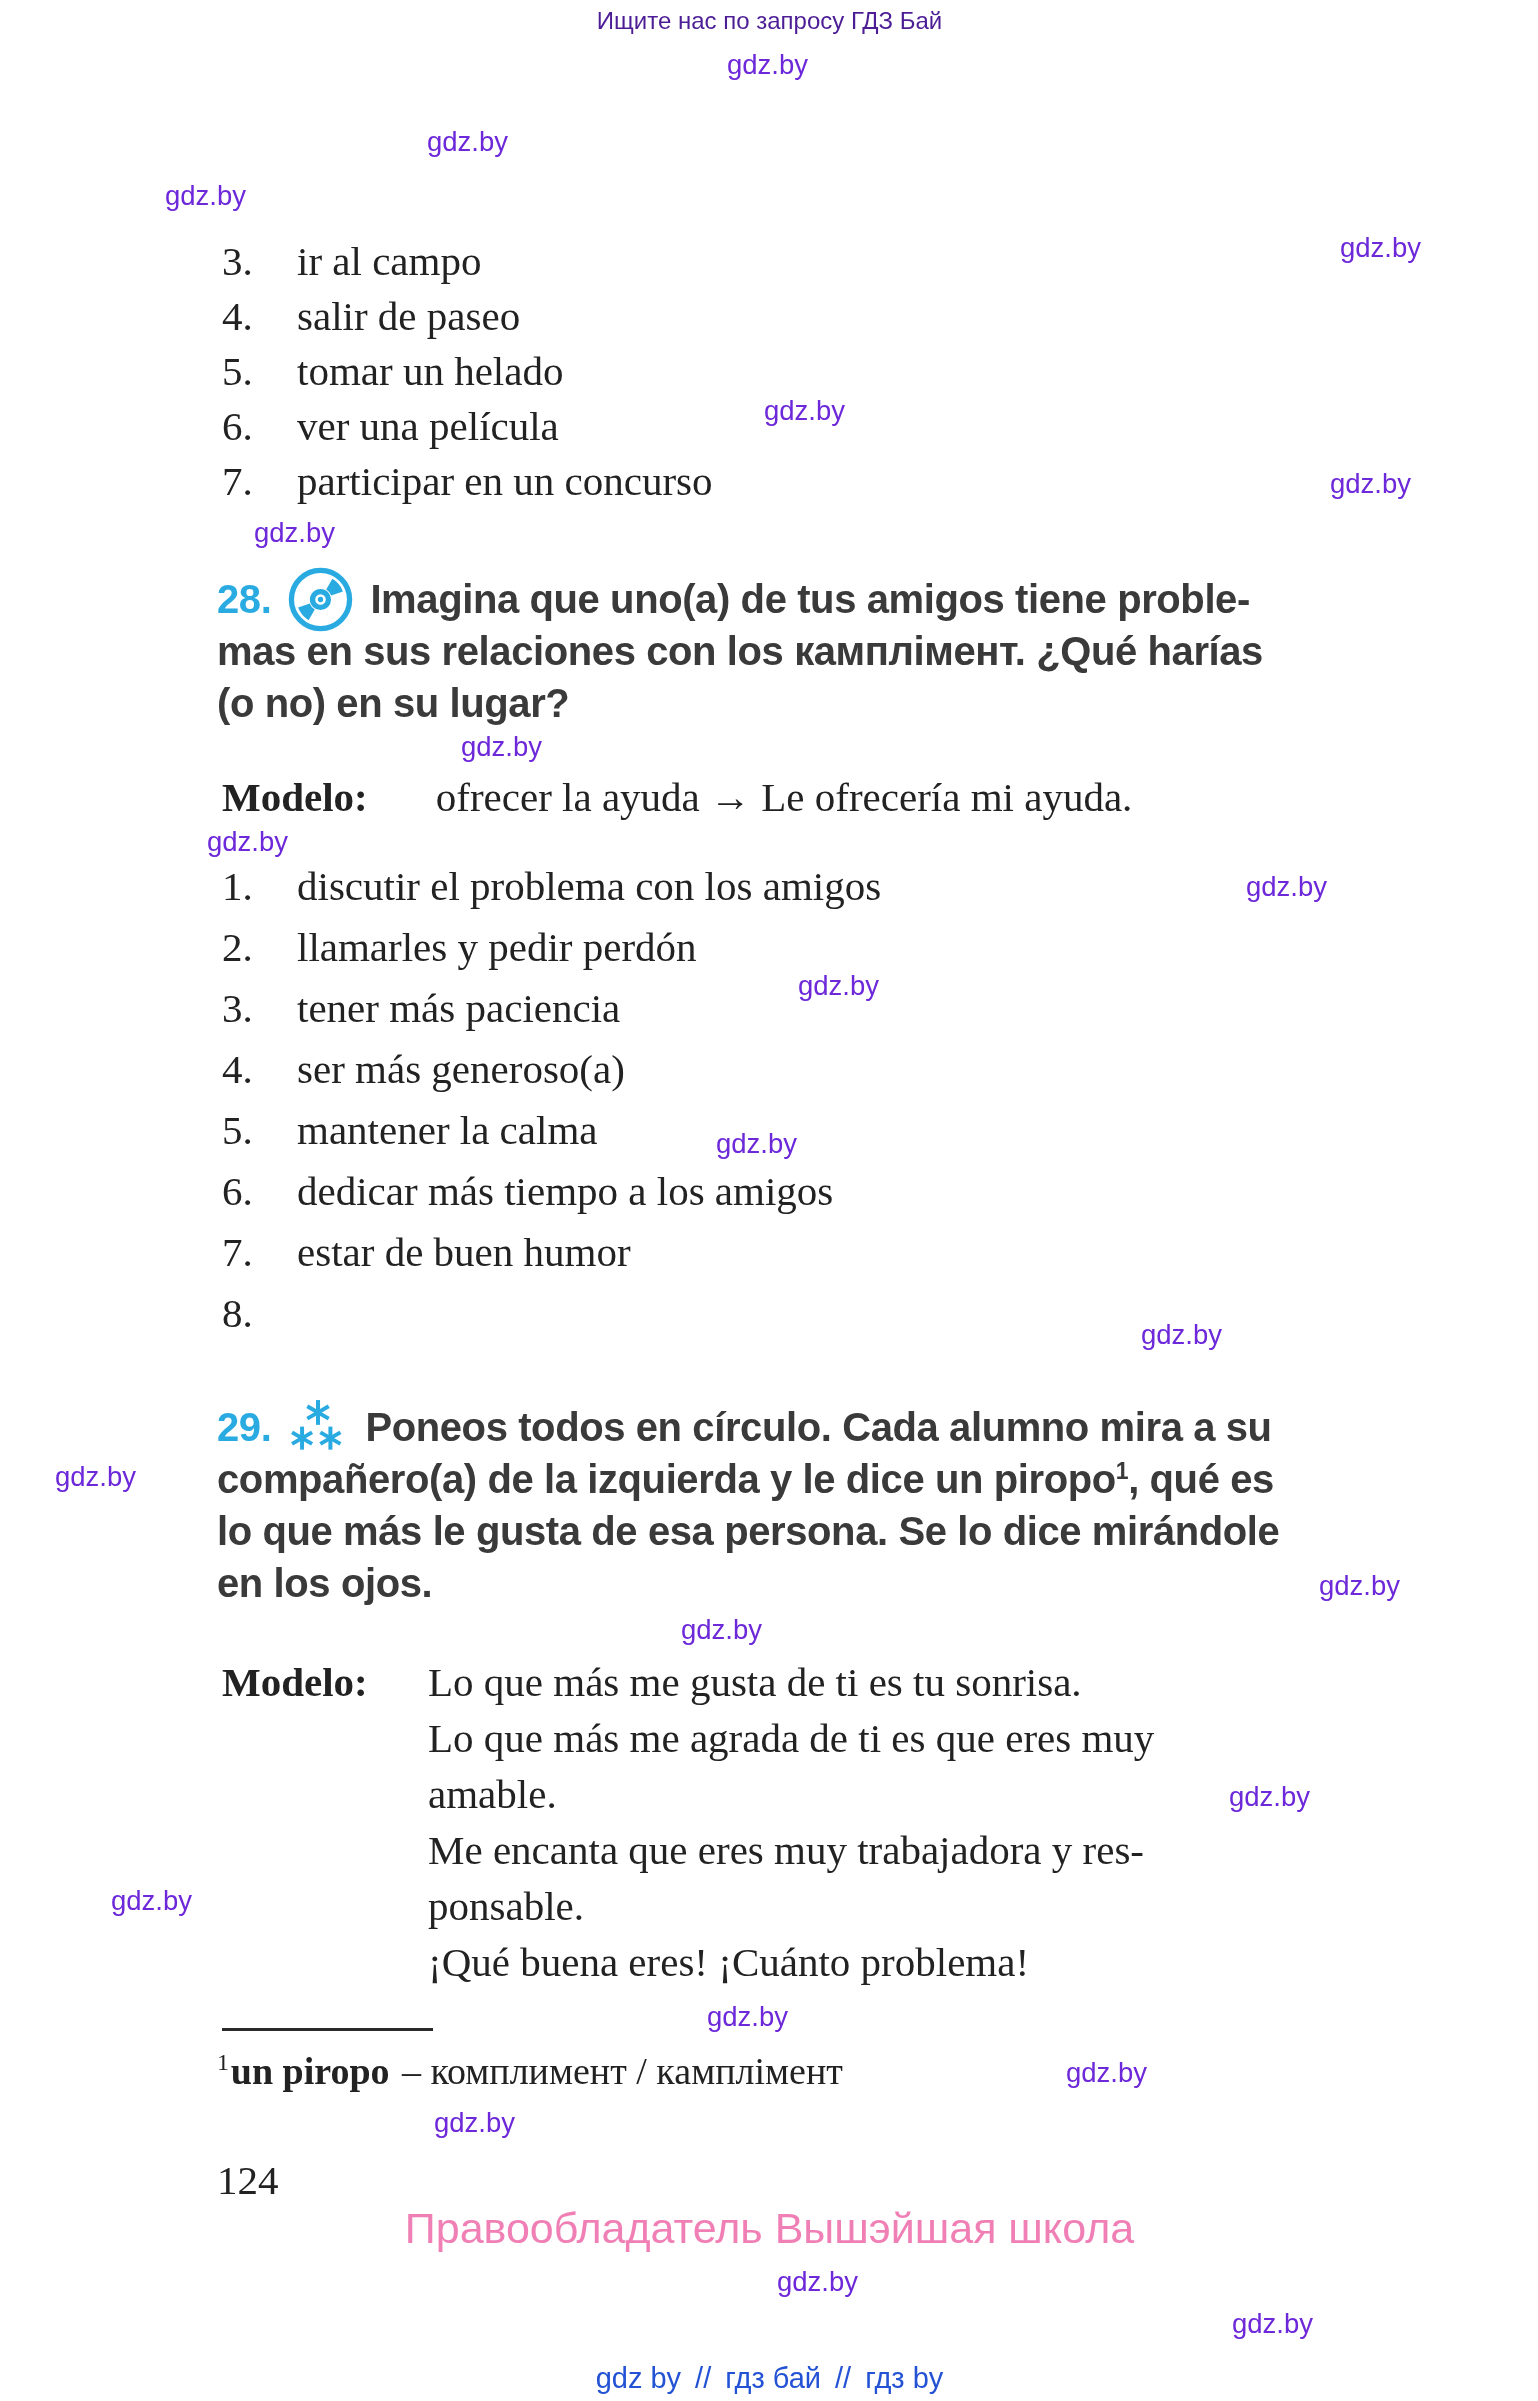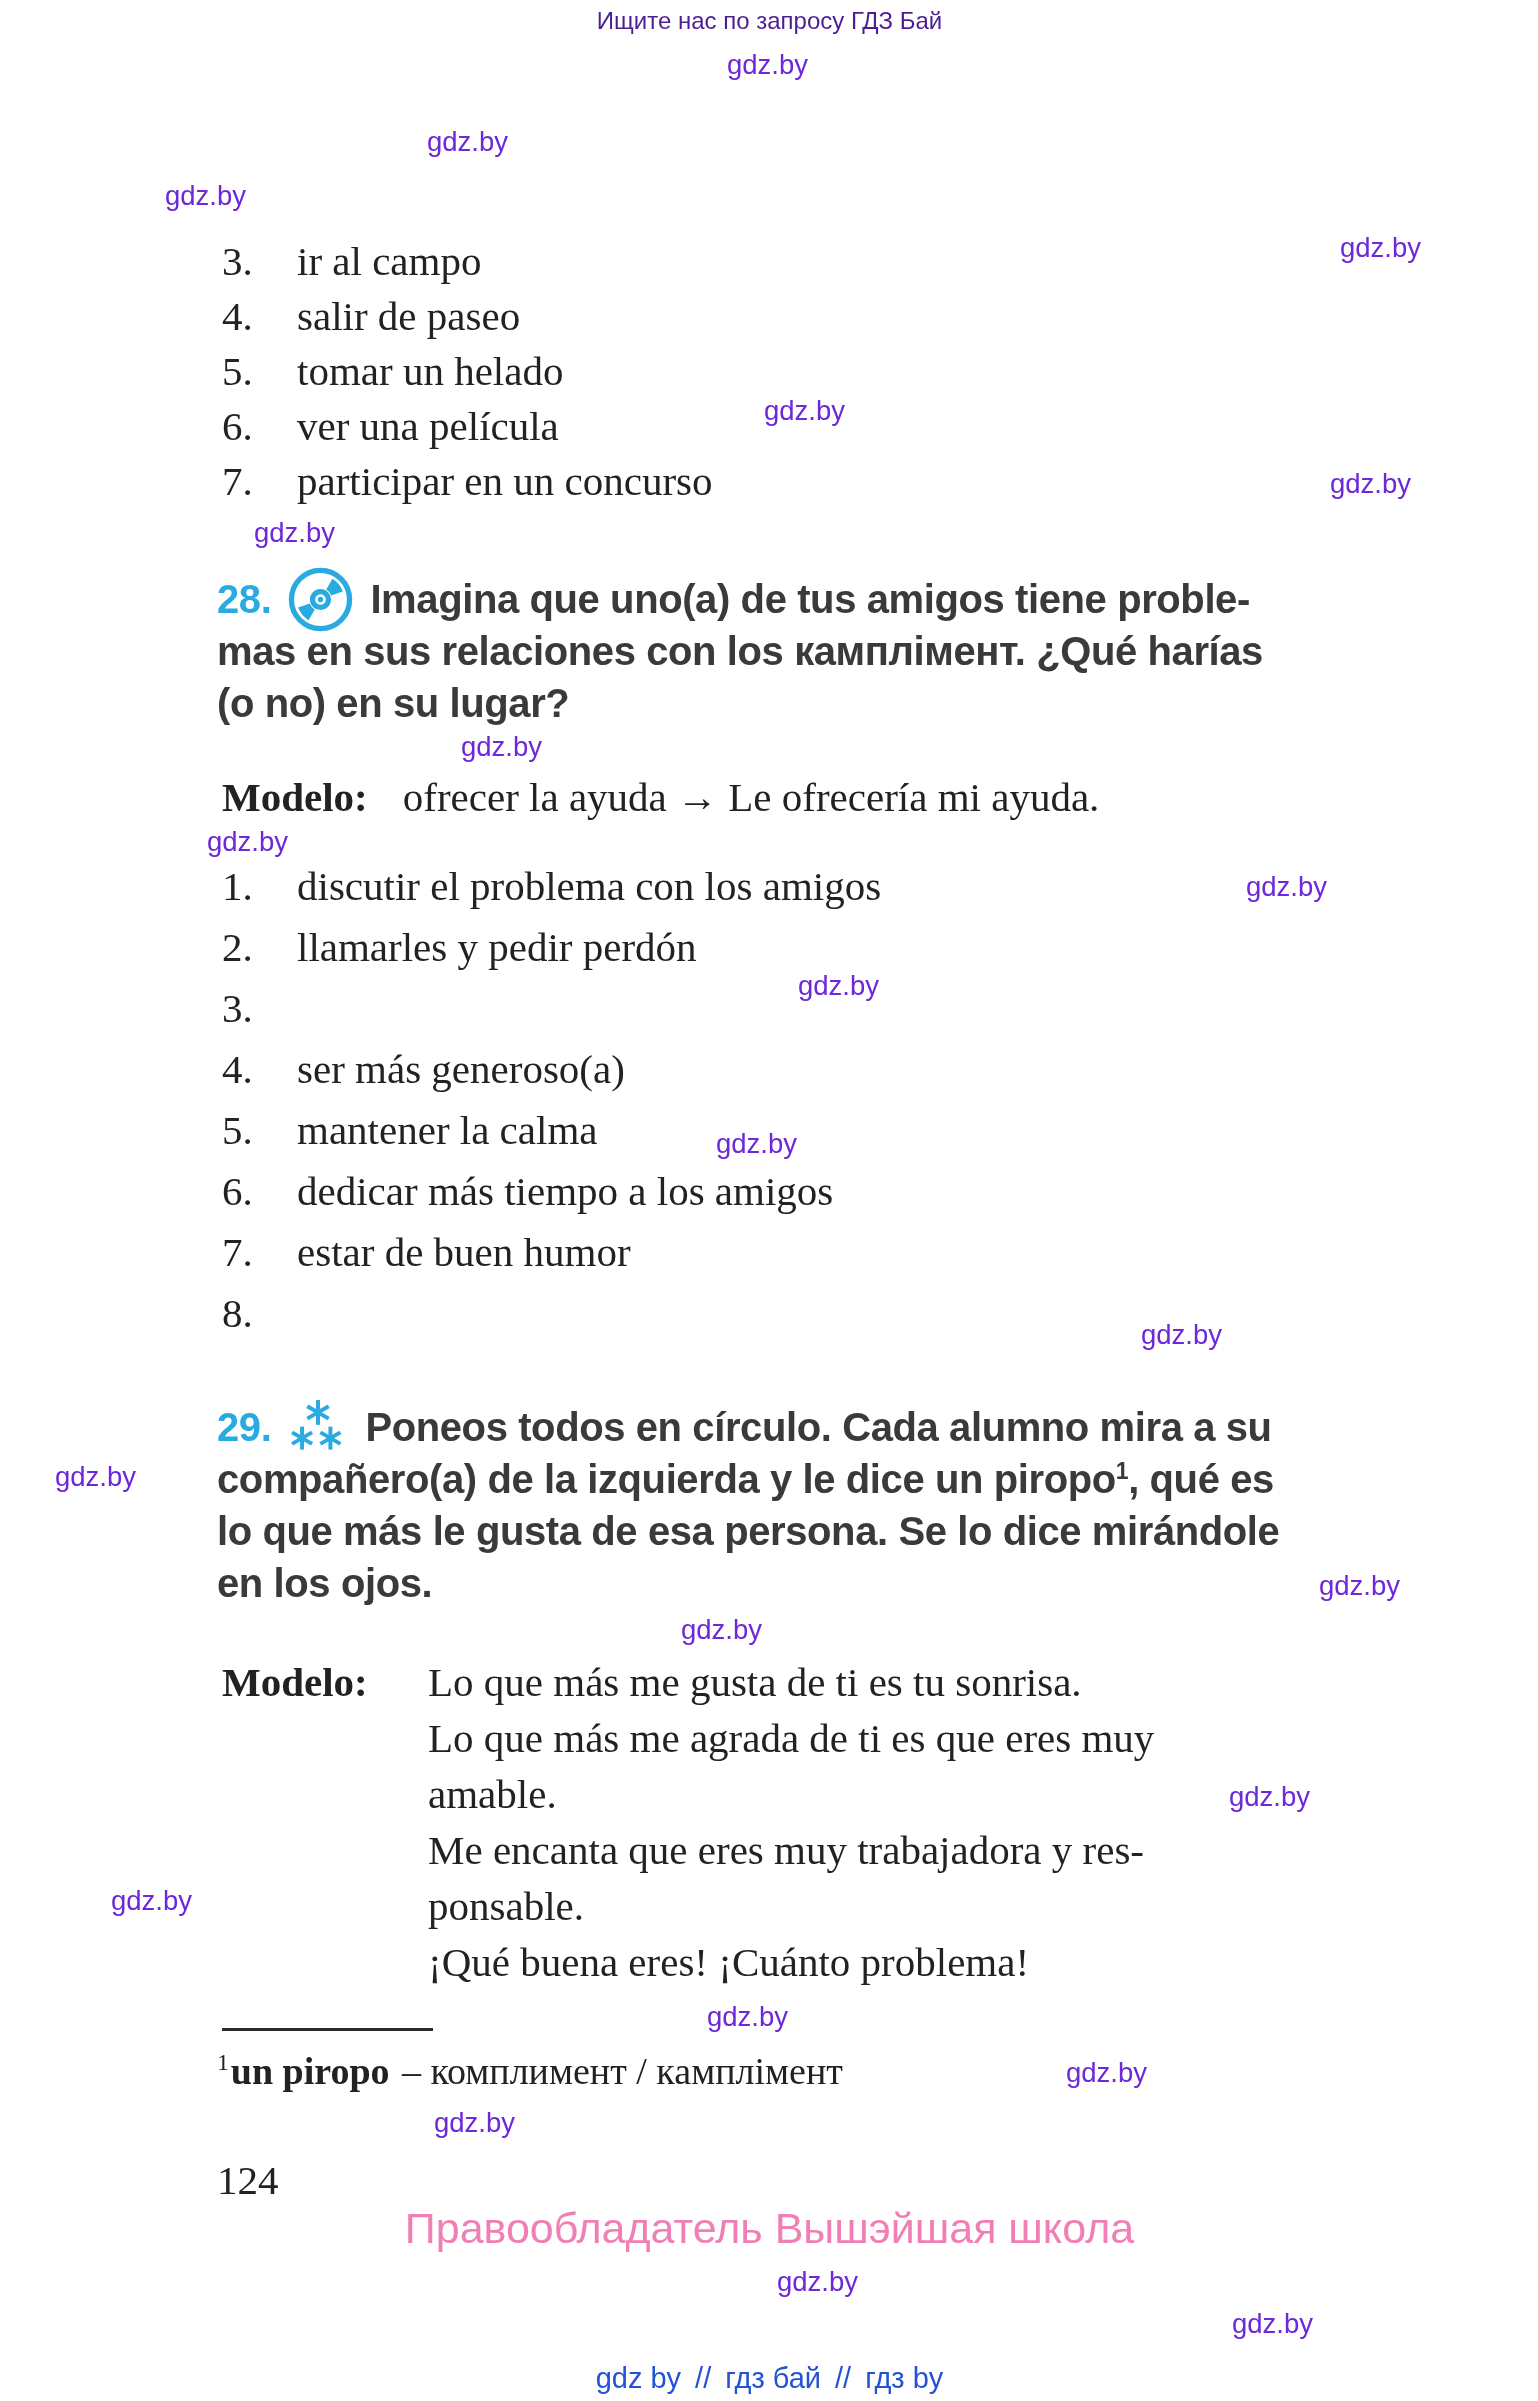--- a/index.html
+++ b/index.html
@@ -28,21 +28,21 @@
   .exline{line-height:52px;height:52px;white-space:nowrap;}
   .exline.first{display:flex;align-items:center;gap:16px;overflow:visible;}
   .exnum{color:#29abe2;}
   .exicon{display:inline-flex;flex:0 0 auto;}
   .exhead sup{font-size:23px;vertical-align:super;line-height:0;}
 
   
   .modelo28{position:absolute;left:222px;top:773px;font-size:41px;
             font-family:"Liberation Serif","DejaVu Serif",serif;color:#222;white-space:nowrap;}
   .modelo28 .mlabel{font-weight:700;}
-  .modelo28 .mtext{margin-left:35px;}
+  .modelo28 .mtext{margin-left:68px;}
   .modelo29{position:absolute;left:222px;top:1654px;display:grid;
             grid-template-columns:206px 1fr;font-size:41px;
             font-family:"Liberation Serif","DejaVu Serif",serif;color:#222;}
   .modelo29 .mlabel{font-weight:700;grid-column:1;grid-row:1;line-height:56px;}
   .modelo29 .mline{grid-column:2;line-height:56px;white-space:nowrap;}
 
   
   .fdivider{position:absolute;left:222px;top:2028px;width:211px;height:2.7px;background:#2a2a2a;}
   .footnote{position:absolute;left:217px;top:2049px;font-size:38px;
             font-family:"Liberation Serif","DejaVu Serif",serif;color:#222;white-space:nowrap;}
@@ -139,20 +139,21 @@
   <div class="li">
     <span class="num">1.</span>
     <span class="txt">discutir el problema con los amigos</span>
   </div>
   <div class="li">
     <span class="num">2.</span>
     <span class="txt">llamarles y pedir perdón</span>
   </div>
   <div class="li">
     <span class="num">3.</span>
+    <span class="txt">tener más paciencia</span>
   </div>
   <div class="li">
     <span class="num">4.</span>
     <span class="txt">ser más generoso(a)</span>
   </div>
   <div class="li">
     <span class="num">5.</span>
     <span class="txt">mantener la calma</span>
   </div>
   <div class="li">

